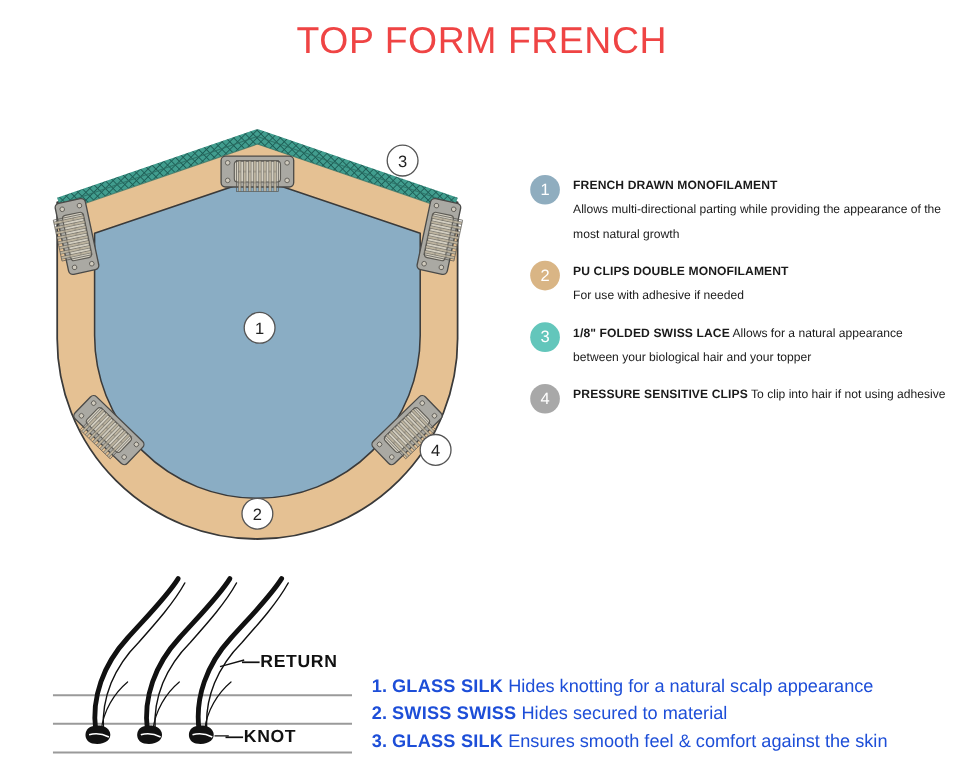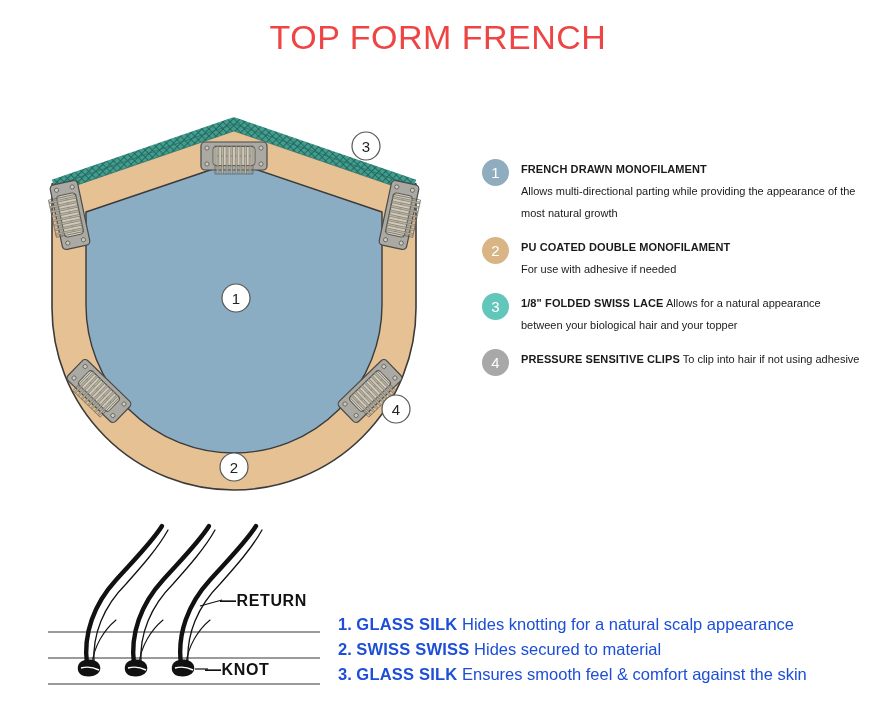--- a/index.html
+++ b/index.html
@@ -239,21 +239,21 @@
     <div class="legend-badge" style="background:#8fadbf;">1</div>
     <div class="legend-text">
       <span class="lead">FRENCH DRAWN MONOFILAMENT</span><br>
       <span class="kdesc">Allows multi-directional parting while providing the appearance of the most natural growth</span>
     </div>
   </div>
 
   <div class="legend-row">
     <div class="legend-badge" style="background:#d9b585;">2</div>
     <div class="legend-text">
-      <span class="lead">PU COATED  DOUBLE MONOFILAMENT</span><br>
+      <span class="lead">PU CLIPS  DOUBLE MONOFILAMENT</span><br>
       <span class="kdesc">For use with adhesive if needed</span>
     </div>
   </div>
 
   <div class="legend-row">
     <div class="legend-badge" style="background:#63c6bb;">3</div>
     <div class="legend-text">
       <span class="lead">1/8" FOLDED SWISS LACE</span>
       <span class="kdesc">Allows for a natural appearance between your biological hair and your topper</span>
     </div>

